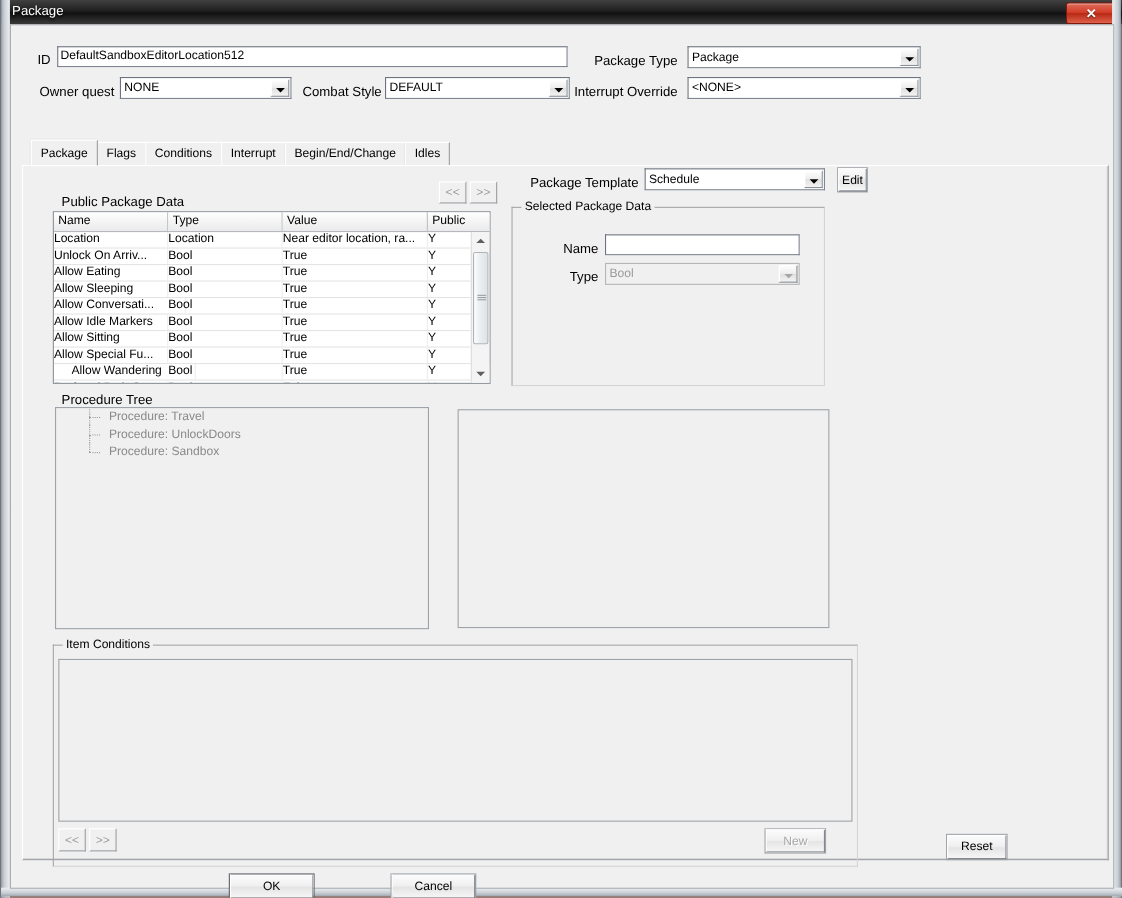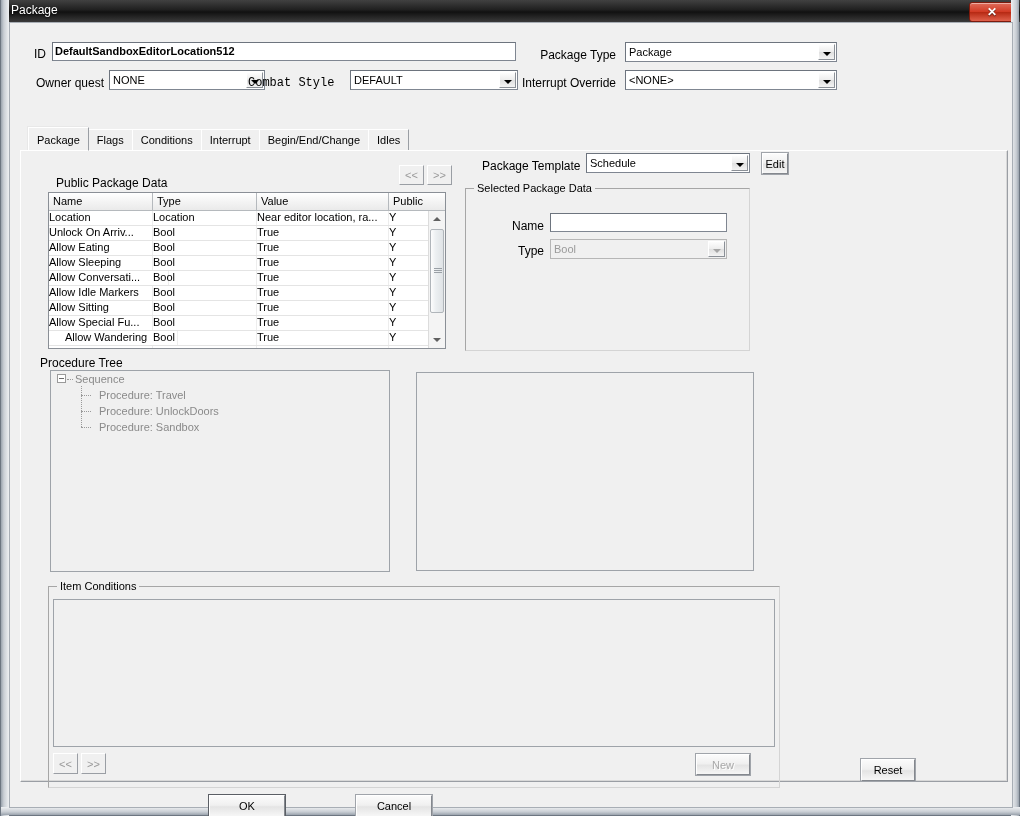--- a/index.html
+++ b/index.html
@@ -419,35 +419,35 @@
     </div>
   </div>
 
   <div class="frame-edge-l"></div>
   <div class="frame-edge-r"></div>
   <div class="frame-edge-b"></div>
 
   <div id="client">
 
     <div class="lbl" style="left:14px; top:24px; width:22px; text-align:right;">ID</div>
-    <div class="textbox" style="left:42px; top:19px; width:464px; height:19px;font-weight:bold;">DefaultSandboxEditorLocation512</div>
+    <div class="textbox" style="left:42px; top:19px; width:464px; height:19px;">DefaultSandboxEditorLocation512</div>
 
     <div class="lbl" style="left:510px; top:25px; width:96px; text-align:right;">Package Type</div>
     <div class="combo" style="left:615px; top:19px; width:212px; height:20px;">
       <span>Package</span>
       <span class="arrowbox"></span>
     </div>
 
     <div class="lbl" style="left:14px; top:53px; width:80px; text-align:right;">Owner quest</div>
     <div class="combo" style="left:99px; top:47px; width:156px; height:20px;">
       <span>NONE</span>
       <span class="arrowbox"></span>
     </div>
 
-    <div class="lbl" style="left:238px; top:53px; width:80px; text-align:right;font-family:Liberation Mono, monospace;">Combat Style</div>
+    <div class="lbl" style="left:261px; top:53px; width:80px; text-align:center;">Combat Style</div>
     <div class="combo" style="left:340px; top:47px; width:168px; height:20px;">
       <span>DEFAULT</span>
       <span class="arrowbox"></span>
     </div>
 
     <div class="lbl" style="left:500px; top:53px; width:106px; text-align:right;">Interrupt Override</div>
     <div class="combo" style="left:615px; top:47px; width:212px; height:20px;">
       <span>&lt;NONE&gt;</span>
       <span class="arrowbox"></span>
     </div>
@@ -571,23 +571,22 @@
     </div>
     <div class="lbl" style="left:470px; top:196px; width:64px; text-align:right;">Name</div>
     <div class="textbox" style="left:540px; top:190px; width:177px; height:19px;"></div>
 
     <div class="lbl" style="left:470px; top:221px; width:64px; text-align:right;">Type</div>
     <div class="combo disabled" style="left:540px; top:216px; width:177px; height:20px;">
       <span>Bool</span>
       <span class="arrowbox"></span>
     </div>
 
-    <div class="lbl" style="left:30px; top:333px;">Procedure Tree</div>
+    <div class="lbl" style="left:46px; top:333px;">Procedure Tree</div>
     <div id="tree-panel">
-        <div class="tnode root"><span class="expander"></span><span class="dotline"></span><span>Sequence</span></div>
         <div class="tnode child"><span class="vline"></span><span class="hline"></span><span>Procedure: Travel</span></div>
         <div class="tnode child"><span class="vline"></span><span class="hline"></span><span>Procedure: UnlockDoors</span></div>
         <div class="tnode child"><span class="vline last"></span><span class="hline"></span><span>Procedure: Sandbox</span></div>
       </div>
 
     <div id="right-panel"></div>
 
     <div class="groupbox" id="item-cond-gb">
       <span class="gb-title">Item Conditions</span>
       <div id="item-cond-list"></div>

